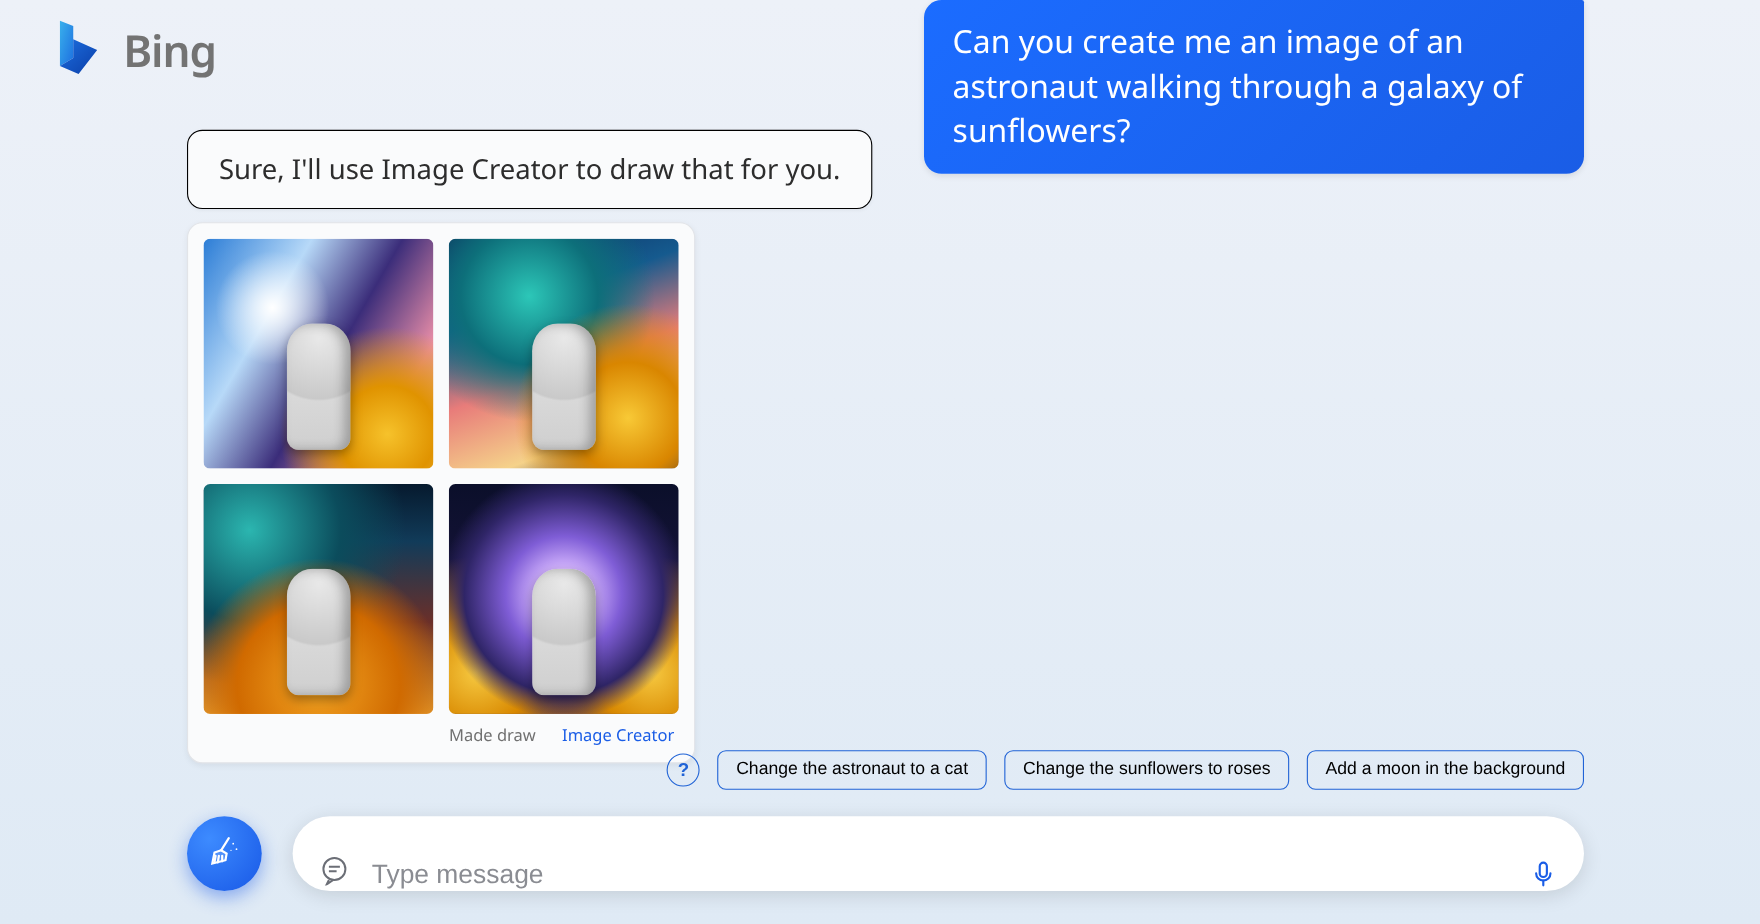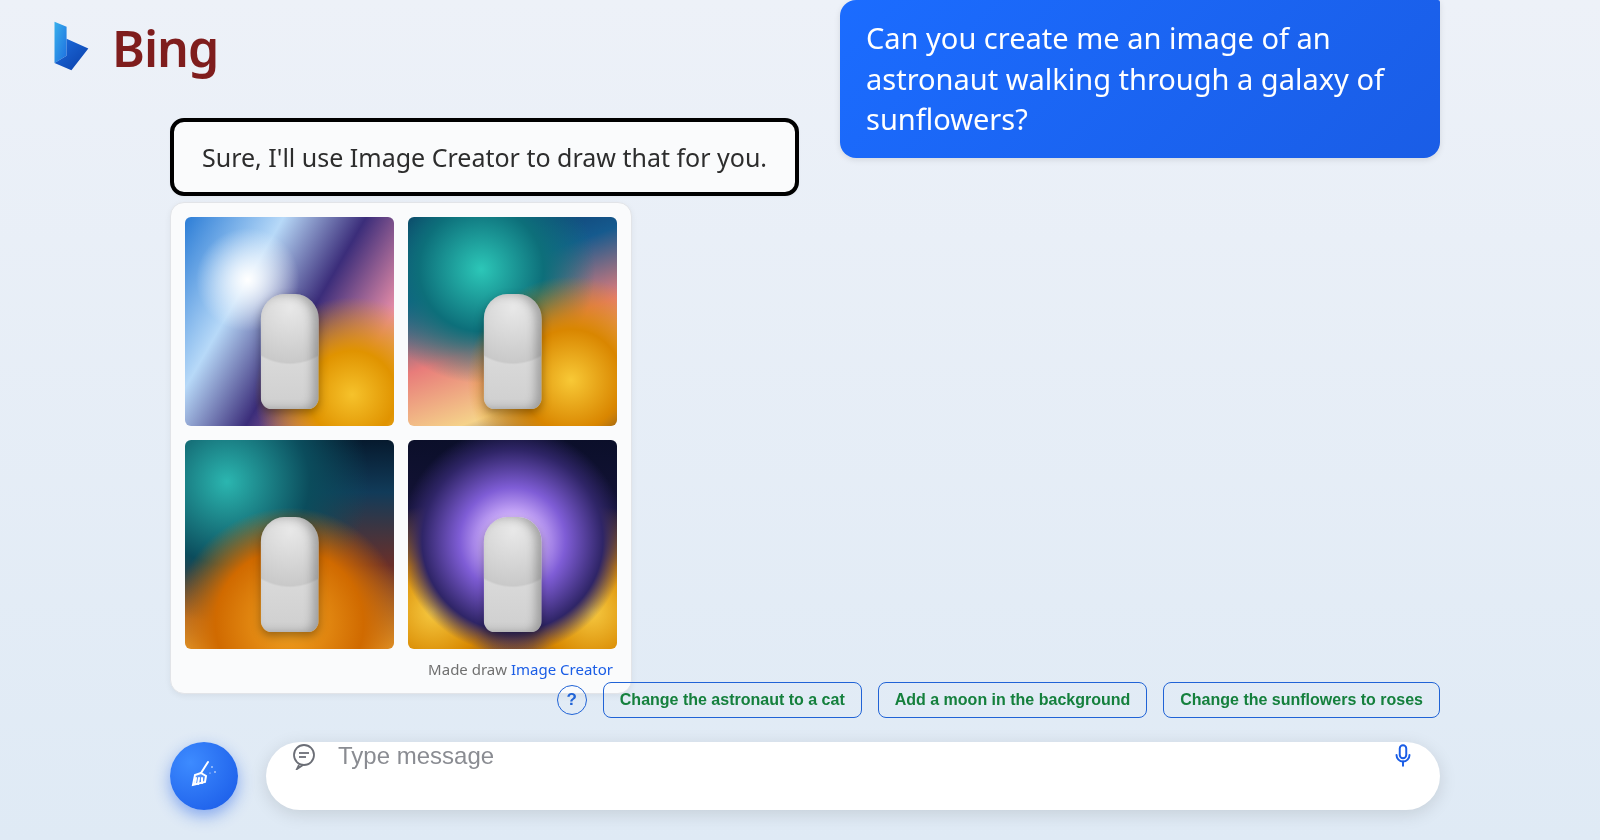--- a/index.html
+++ b/index.html
@@ -10,21 +10,21 @@
     position: relative;
   }
 
   
   .brand {
     position: absolute;
     top: 14px; left: 40px;
     display: flex; align-items: center; gap: 14px;
   }
   .brand-text {
-    font-size: 50px; font-weight: 600; color: #7f1d1d;
+    font-size: 40px; font-weight: 600; color: #737373;
     letter-spacing: -1px;
   }
 
   
   .user-msg {
     position: absolute;
     top: 0; right: 160px;
     max-width: 600px;
     background: linear-gradient(135deg, #1b6cff 0%, #1a5de6 100%);
     color: #fff;
@@ -34,21 +34,21 @@
     border-radius: 16px;
     border-top-right-radius: 2px;
     box-shadow: 0 2px 6px rgba(0,0,0,0.1);
   }
 
   
   .assist-msg {
     position: absolute;
     top: 118px; left: 170px;
     background: #fafbfc;
-    border: 4px solid #000000;
+    border: 1px solid #000000;
     border-radius: 14px;
     padding: 18px 28px;
     font-size: 25px;
     color: #2d2d2d;
     box-shadow: 0 1px 3px rgba(0,0,0,0.04);
   }
 
   
   .image-card {
     position: absolute;
@@ -72,21 +72,21 @@
     position: relative;
     overflow: hidden;
   }
   .img-caption {
     text-align: right;
     font-size: 15px;
     color: #707070;
     margin-top: 10px;
     padding-right: 4px;
   }
-  .img-caption .link { color: #1a5de6; }
+  .img-caption .link { color: #1a5de6; margin-left: 20px; }
 
   
   .gi1 { background:
     radial-gradient(circle at 30% 30%, #fff 0%, transparent 25%),
     radial-gradient(circle at 80% 85%, #f6c22b 0%, #e09300 18%, transparent 40%),
     linear-gradient(120deg, #2c7dd6 0%, #b7d9f8 30%, #3b2d7a 55%, #e98ea8 80%, #f2d36a 100%);
   }
   .gi2 { background:
     radial-gradient(circle at 78% 78%, #f8c936 0%, #d98600 22%, transparent 45%),
     radial-gradient(circle at 35% 25%, #2cc7b8 0%, #0d6f7a 30%, transparent 55%),
@@ -126,22 +126,22 @@
     color: #2063d6;
     display: flex; align-items: center; justify-content: center;
     font-size: 17px; font-weight: 600;
     background: transparent;
     cursor: pointer;
   }
   .chip {
     border: 1.5px solid #2063d6;
     border-radius: 8px;
     padding: 8px 16px;
-    color: #15803d;
-    font-size: 16px; font-weight: 700;
+    color: #000000;
+    font-size: 16px; font-weight: 400;
     background: transparent;
     cursor: pointer;
     white-space: nowrap;
   }
 
   
   .composer-row {
     position: absolute;
     left: 170px; right: 160px; bottom: 30px;
     display: flex; align-items: center; gap: 28px;
@@ -154,21 +154,21 @@
     display: flex; align-items: center; justify-content: center;
     cursor: pointer;
     flex-shrink: 0;
   }
   .composer {
     flex: 1;
     height: 68px;
     background: #fff;
     border-radius: 40px;
     box-shadow: 0 4px 18px rgba(0,0,0,0.12);
-    display: flex; align-items: flex-start;
+    display: flex; align-items: flex-end;
     padding: 0 24px; gap: 20px;
   }
   .composer-input {
     flex: 1; border: none; outline: none;
     font-size: 24px; color: #333;
     background: transparent;
   }
   .composer-input::placeholder { color: #8a8c92; }
   .mic-btn {
     background: transparent; border: none; cursor: pointer;
@@ -224,22 +224,22 @@
   <div class="img-caption">
     <span>Made draw </span><span class="link">Image Creator</span>
   </div>
 </div>
 
 <div class="suggestions">
   <button class="help-btn">
     <span>?</span>
   </button>
   <button class="chip">Change the astronaut to a cat</button>
+  <button class="chip">Change the sunflowers to roses</button>
   <button class="chip">Add a moon in the background</button>
-  <button class="chip">Change the sunflowers to roses</button>
 </div>
 
 <div class="composer-row">
   <div class="newtopic-btn">
     <span>
       <svg width="32" height="32" viewBox="0 0 32 32" stroke="#fff" stroke-width="2" fill="none" stroke-linecap="round">
         <path d="M20 4 L13 15"></path>
         <path d="M13 15 L7 17 L5 27 L17 24 L18 18 Z" fill="rgba(255,255,255,0.15)"></path>
         <path d="M8 20 L7 26"></path>
           <path d="M11 20 L10 26"></path>

